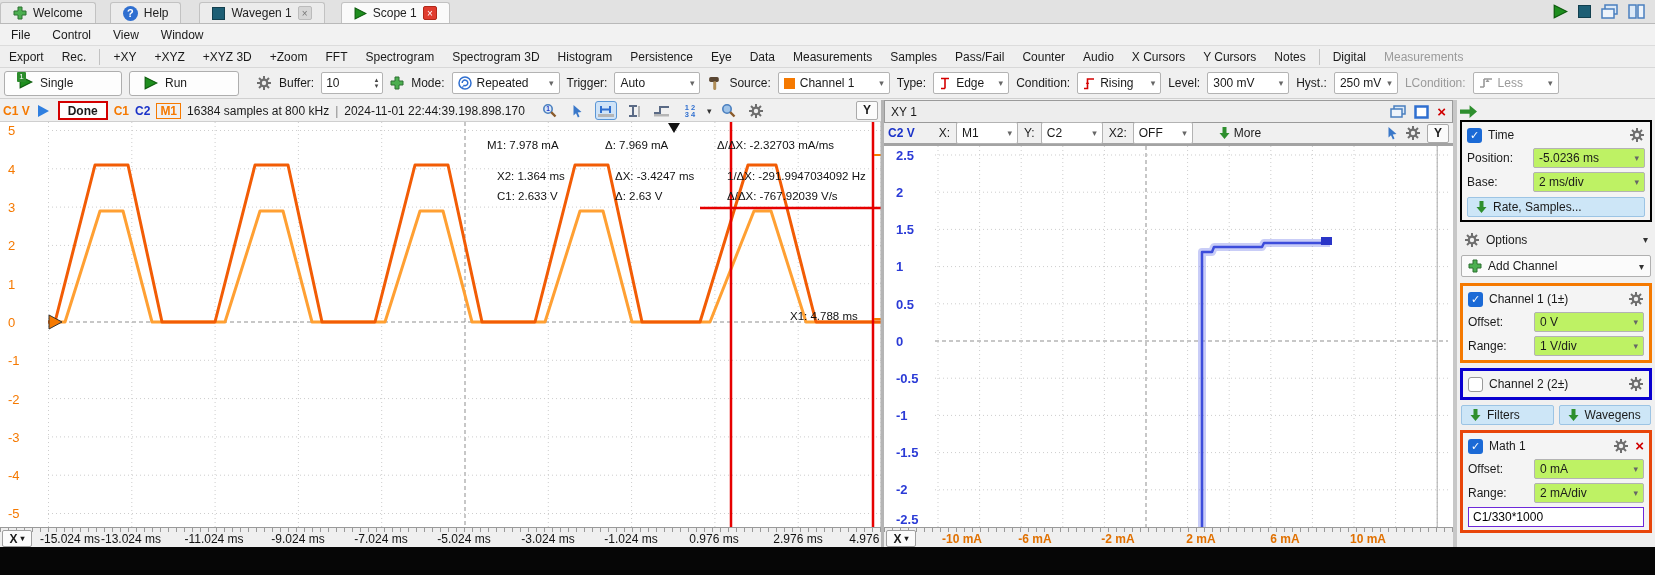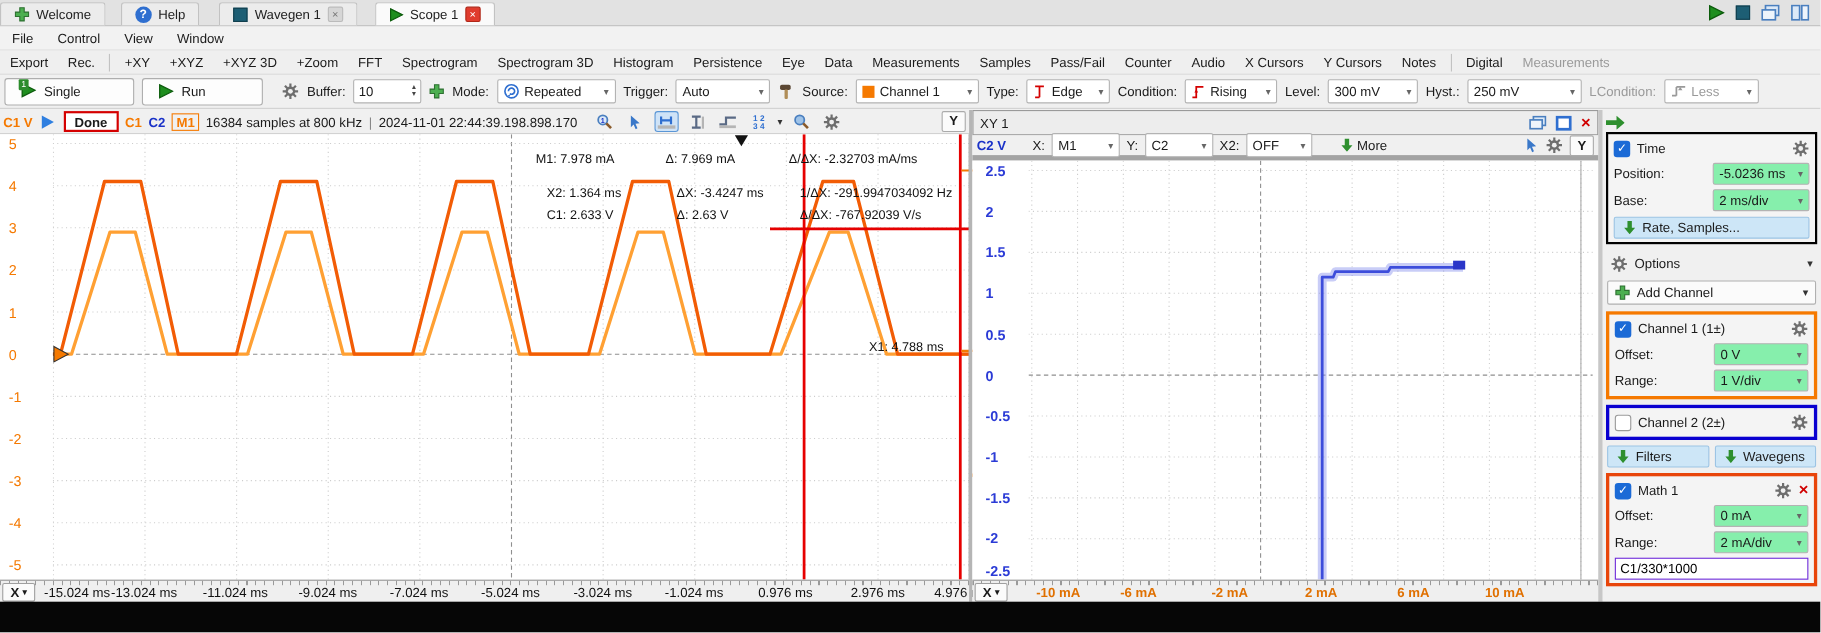--- a/index.html
+++ b/index.html
@@ -72,34 +72,34 @@
   .xbtn { position:absolute; left:2px; top:2px; width:30px; height:17px; background:#fbfbfb;
           border:1px solid #9f9f9f; border-radius:2px; display:flex; align-items:center;
           justify-content:center; gap:3px; font-weight:bold; }
   .xbtn .car { font-size:8px; }
   .divider { left:881px; top:100px; width:3px; height:447px; background:#b5b5b5; }
   .divider2 { left:1453px; top:100px; width:4px; height:447px; background:#c7c7c7; }
   
   .xytitle { left:884px; top:100px; width:569px; height:23px; background:#ededed;
              border:1px solid #9a9a9a; display:flex; align-items:center; padding:0 6px; gap:6px; }
   .xyctrl { left:884px; top:123px; width:569px; height:23px; background:#f0f0f0;
-            border-bottom:5px solid #a3a3a3; display:flex; align-items:center; gap:6px; padding:0 4px; }
+            border-bottom:3px solid #a3a3a3; display:flex; align-items:center; gap:6px; padding:0 4px; }
   .c2tag { color:#1a32c8; font-weight:bold; }
   .xyplot { left:884px; top:146px; width:569px; height:381px; background:#ffffff; }
   .xybstrip { left:884px; top:527px; width:569px; height:20px; background:#efefef; border-top:1px solid #9a9a9a; }
   .xylab { position:absolute; top:4px; transform:translateX(-50%); white-space:nowrap; color:#e07000; font-weight:bold;margin-left:14px; }
   .morebtn { display:flex; align-items:center; gap:4px; padding:0 6px; height:20px; }
   
   .sidebar { left:1457px; top:100px; width:198px; height:447px; background:#f0f0f0; padding:2px 3px; }
   .sb-box { border:2px solid #000; background:#f4f4f4; padding:3px 5px; margin-bottom:6px; }
   .sb-head { display:flex; align-items:center; gap:6px; height:20px; }
   .sb-row { display:flex; align-items:center; gap:4px; height:22px; margin-top:2px; }
   .sb-row .rl { width:62px; }
-  .sb-combo { flex:1; height:20px; background:#86efac; border:1px solid #b3b3b3; border-radius:2px;
-              display:flex; align-items:center; padding:0 5px;margin-left:24px; }
+  .sb-combo { flex:1; height:20px; background:#bef264; border:1px solid #b3b3b3; border-radius:2px;
+              display:flex; align-items:center; padding:0 5px; }
   .sb-combo .car { margin-left:auto; color:#666; font-size:9px; }
   .cb { width:15px; height:15px; border-radius:3px; background:#1b6ad6; color:#fff; font-size:11px;
         line-height:15px; text-align:center; }
   .cb.un { background:#fff; border:1px solid #9a9a9a; }
   .ratebtn { margin-top:4px; height:20px; background:#cde6f7; border:1px solid #9cc4e4; border-radius:2px;
              display:flex; align-items:center; gap:6px; padding:0 8px; }
   .flatrow { display:flex; align-items:center; gap:6px; height:23px; padding:0 4px; margin-bottom:4px; }
   .flatrow .car, .addbtn .car { margin-left:auto; font-size:10px; color:#333; }
   .addbtn { height:22px; background:#fbfbfb; border:1px solid #b0b0b0; border-radius:2px;
             display:flex; align-items:center; gap:6px; padding:0 6px; margin:0 1px 6px 1px; }
@@ -270,21 +270,21 @@
       </svg>
     <span>Rising</span>
     <span class="car">▾</span>
   </div>
   <span class="lbl">Level:</span>
   <div class="combo" style="width:82px">
     <span>300 mV</span>
     <span class="car">▾</span>
   </div>
   <span class="lbl">Hyst.:</span>
-  <div class="combo" style="width:104px">
+  <div class="combo" style="width:64px">
     <span>250 mV</span>
     <span class="car">▾</span>
   </div>
   <span class="lbl dis">LCondition:</span>
   <div class="combo dis" style="width:86px">
     <svg width="14" height="12" viewBox="0 0 14 12">
         <path d="M1 10h4M5 2v8M5 2h8" stroke="#999" stroke-width="1.6" fill="none"></path>
         <path d="M8.5 2 l2 3 h-4 z" fill="#999"></path>
       </svg>
     <span>Less</span>

